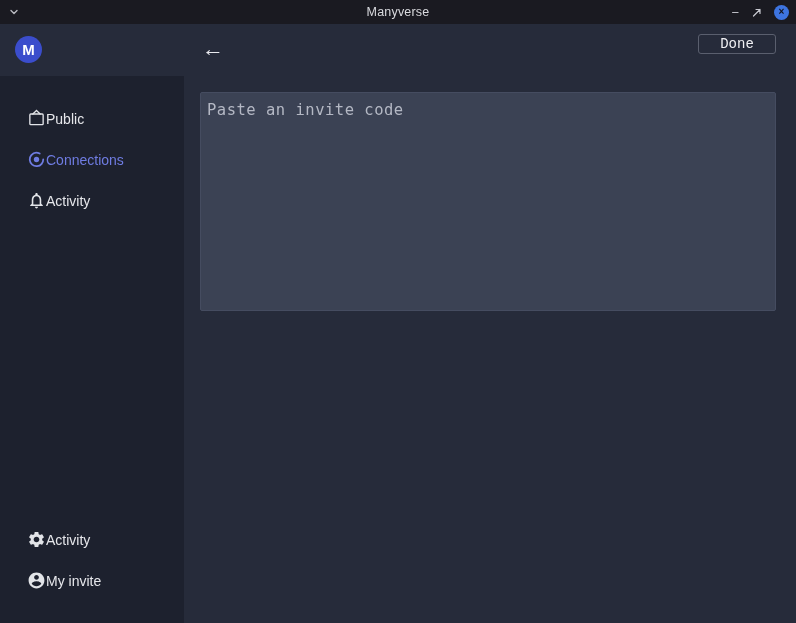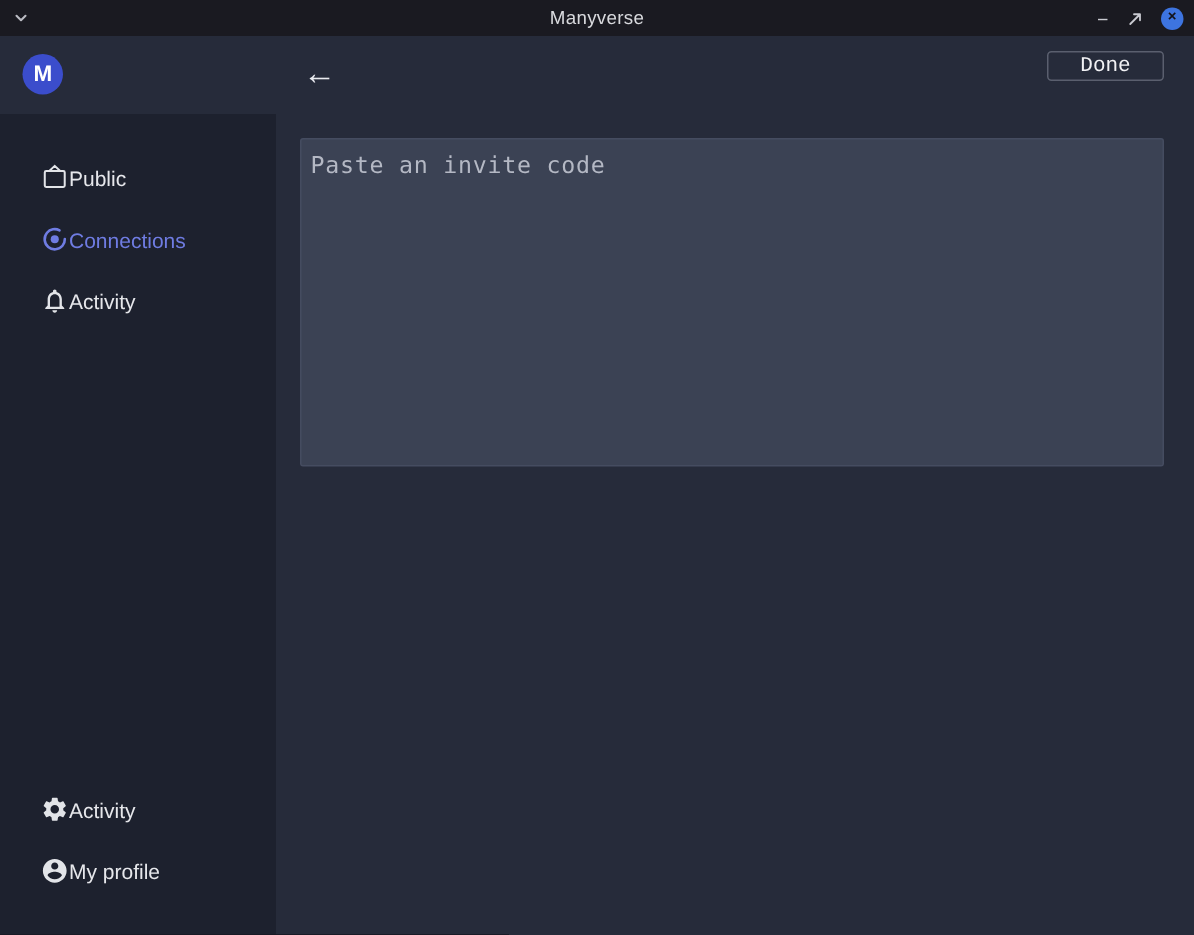--- a/index.html
+++ b/index.html
@@ -155,21 +155,21 @@
           </span>
           <span>Activity</span>
         </div>
 
         <div class="nav-item">
           <span class="ic">
             <svg width="19" height="19" viewBox="0 0 24 24">
               <path d="M12 2C6.48 2 2 6.48 2 12s4.48 10 10 10 10-4.48 10-10S17.52 2 12 2zm0 3c1.66 0 3 1.34 3 3s-1.34 3-3 3-3-1.34-3-3 1.34-3 3-3zm0 14.2c-2.5 0-4.71-1.28-6-3.22.03-1.99 4-3.08 6-3.08 1.99 0 5.97 1.09 6 3.08-1.29 1.94-3.5 3.22-6 3.22z" fill="#e2e4e8"></path>
             </svg>
           </span>
-          <span>My profile</span>
+          <span>My invite</span>
         </div>
 
       </div>
     </nav>
 
     <main class="content">
       <textarea class="invite-area" spellcheck="false" placeholder="Paste an invite code" style=""></textarea>
     </main>
 
   </div>

